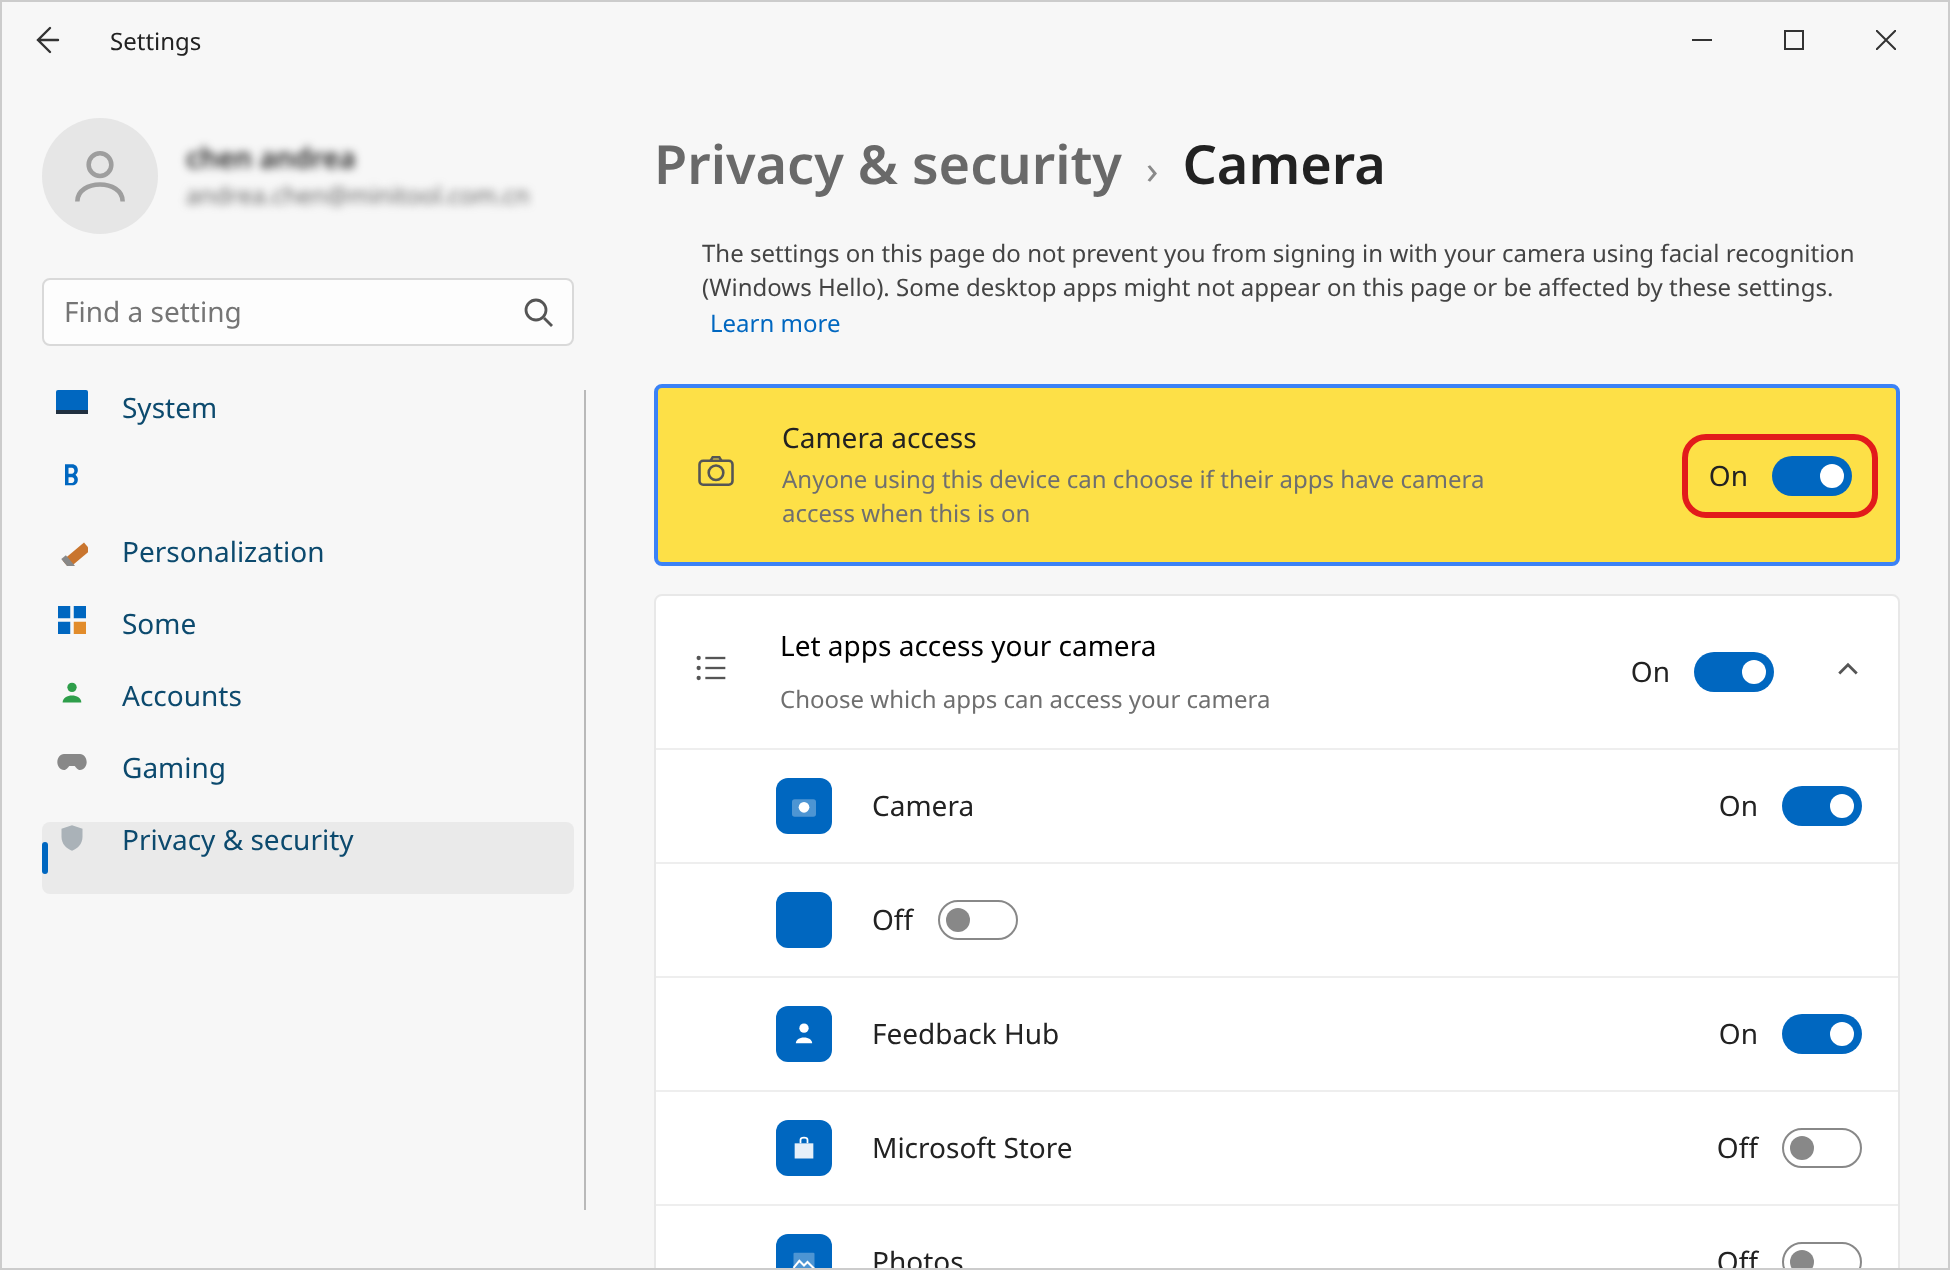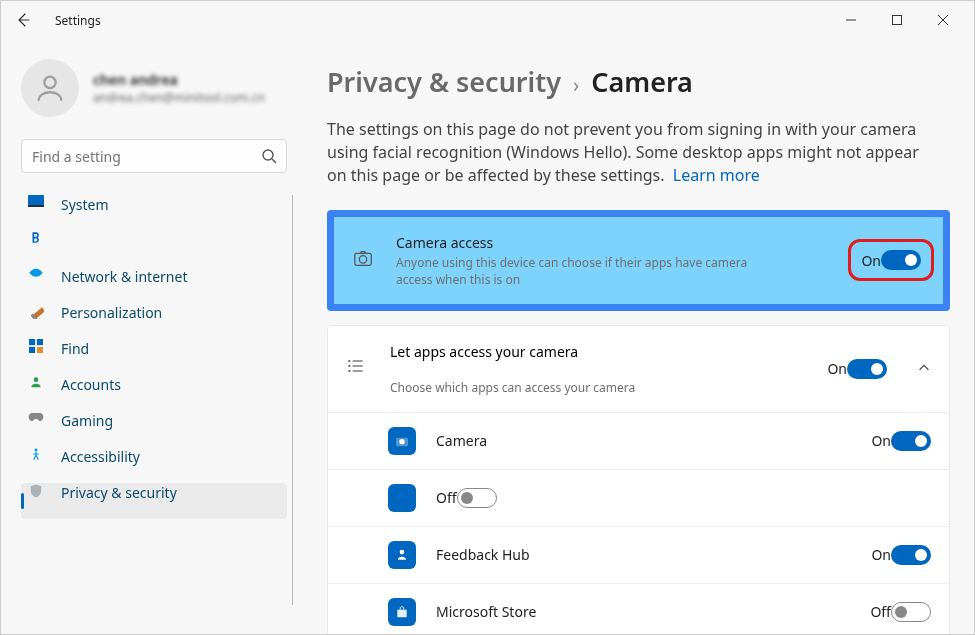--- a/index.html
+++ b/index.html
@@ -28,45 +28,45 @@
 .nav-item { display: flex; gap: 16px; height: 36px; padding: 0 10px 0 6px; border-radius: 4px; cursor: pointer; font-size: 14px; color: #0c4a6e; position: relative; }
 .nav-item.selected { background: #eaeaea; }
 .nav-item.selected::before { content: ""; position: absolute; left: 0; top: 10px; width: 3px; height: 16px; background: #0067c0; border-radius: 2px; }
 .nav-item .ni { width: 18px; display: flex; justify-content: center; }
 
 .main { flex: 1; padding: 24px 24px 10px 26px; overflow-y: auto; }
 .crumb { font-size: 27px; color: #222; margin-bottom: 18px; display: flex; align-items: baseline; gap: 12px; }
 .crumb .parent { color: #696969; font-weight: 600; }
 .crumb .sep { color: #8a8a8a; font-size: 20px; }
 .crumb .current { font-weight: 600; }
-.desc { font-size: 16px; color: #444; line-height: 1.45; margin-bottom: 22px; max-width: 610px; }
+.desc { font-size: 12px; color: #444; line-height: 1.45; margin-bottom: 22px; max-width: 610px; margin-left: 24px; }
 .desc a { color: #0067c0; text-decoration: none; margin-left: 4px; }
 
-.card { background: #7dd3fc; border: 7px solid #3b82f6; border-radius: 4px; padding: 16px 18px; display: flex; align-items: center; gap: 20px; margin-bottom: 14px; }
+.card { background: #fde047; border: 2px solid #3b82f6; border-radius: 4px; padding: 16px 18px; display: flex; align-items: center; gap: 20px; margin-bottom: 14px; }
 .card.highlight .toggle-wrap { outline: 3px solid #e21b1b; outline-offset: 6px; border-radius: 3px; padding: 2px 4px; }
 .card .cicon { width: 24px; color: #555; flex-shrink: 0; }
 .card .ctxt { flex: 1; }
 .card .ctitle { font-size: 14px; color: #222; }
 .card .csub { font-size: 12px; color: #6f6f6f; margin-top: 2px; max-width: 360px; }
-.toggle-wrap { display: flex; align-items: center; }
+.toggle-wrap { display: flex; align-items: flex-end; gap: 12px; }
 .tstate { font-size: 14px; color: #222; }
 .toggle { width: 40px; height: 20px; border-radius: 20px; position: relative; cursor: pointer; }
 .toggle.on { background: #0067c0; }
 .toggle.off { background: #fff; border: 1px solid #888; }
 .toggle .knob { width: 12px; height: 12px; border-radius: 50%; position: absolute; top: 4px; }
 .toggle.on .knob { background: #fff; right: 4px; }
 .toggle.off .knob { background: #888; left: 3px; top: 3px; }
 .chev { margin-left: 10px; color: #555; cursor: pointer; }
 
 .panel { background: #fff; border: 1px solid #e8e8e8; border-radius: 4px; }
 .prow { display: flex; align-items: center; padding: 16px 18px; border-bottom: 1px solid #eee; gap: 20px; }
 .prow:last-child { border-bottom: none; }
 .prow .cicon { width: 24px; color: #555; flex-shrink: 0; }
 .prow.header .ctitle { font-size: 14px; }
-.prow.header .csub { font-size: 12px; color: #6f6f6f; margin-top: 18px; }
+.prow.header .csub { font-size: 12px; color: #6f6f6f; margin-top: 8px; }
 .prow .ctxt { flex: 1; }
 
 .app-row { display: flex; align-items: center; padding: 14px 18px 14px 60px; border-bottom: 1px solid #eee; gap: 20px; }
 .app-row:last-child { border-bottom: none; }
 .app-icon { width: 28px; height: 28px; border-radius: 6px; background: #0067c0; display: flex; align-items: center; justify-content: center; color: #fff; flex-shrink: 0; }
 .app-name { flex: 1; font-size: 14px; color: #222; }
 </style>
 </head>
 <body>
 
@@ -128,71 +128,54 @@
         </div>
         <div class="nav-item">
           <span class="ni">
             <svg width="14" height="14" viewBox="0 0 24 24">
               <path d="M6 2h6c3 0 5 2 5 5 0 2-1 3-2 4 1 1 2 2 2 4 0 3-2 5-5 5H6V2zm3 3v5h3c1 0 2-1 2-2.5S13 5 12 5H9zm0 8v5h3c1 0 2-1 2-2.5S13 13 12 13H9z" fill="#0067c0"></path>
             </svg>
           </span>
         </div>
         <div class="nav-item">
           <span class="ni">
-            <svg width="16" height="14" viewBox="0 0 24 20">
-              <path d="M2 8c6-8 14-8 20 0-6 8-14 8-20 0z" fill="#0099e5"></path>
-            </svg>
-          </span>
-          <span>Network &amp; internet</span>
-        </div>
-        <div class="nav-item">
-          <span class="ni">
             <svg width="16" height="16" viewBox="0 0 16 16">
               <rect x="1" y="9" width="14" height="5" fill="#c9752e" transform="rotate(-40 8 8)"></rect>
               <rect x="1" y="8" width="3" height="7" fill="#888" transform="rotate(-40 8 8)"></rect>
             </svg>
           </span>
           <span>Personalization</span>
         </div>
         <div class="nav-item">
           <span class="ni">
             <svg width="14" height="14" viewBox="0 0 16 16">
               <rect x="0" y="0" width="7" height="7" fill="#0067c0"></rect>
               <rect x="9" y="0" width="7" height="7" fill="#0067c0"></rect>
               <rect x="0" y="9" width="7" height="7" fill="#0067c0"></rect>
               <rect x="9" y="9" width="7" height="7" fill="#e28c2b"></rect>
             </svg>
           </span>
-          <span>Find</span>
+          <span>Some</span>
         </div>
         <div class="nav-item">
           <span class="ni">
             <svg width="14" height="14" viewBox="0 0 24 24">
               <circle cx="12" cy="8" r="4" fill="#2e9e4a"></circle>
               <path d="M4 21c0-4 4-6 8-6s8 2 8 6" fill="#2e9e4a"></path>
             </svg>
           </span>
           <span>Accounts</span>
         </div>
         <div class="nav-item">
           <span class="ni">
             <svg width="16" height="12" viewBox="0 0 24 16">
               <path d="M6 2h12c3 0 5 3 5 6s-2 6-5 6c-2 0-3-2-4-3h-4c-1 1-2 3-4 3-3 0-5-3-5-6s2-6 5-6z" fill="#888"></path>
             </svg>
           </span>
           <span>Gaming</span>
-        </div>
-        <div class="nav-item">
-          <span class="ni">
-            <svg width="14" height="14" viewBox="0 0 24 24">
-              <circle cx="12" cy="5" r="2.5" fill="#0099e5"></circle>
-              <path d="M12 8v6m-4 8l4-8 4 8M7 12h10" stroke="#0099e5" stroke-width="2" fill="none"></path>
-            </svg>
-          </span>
-          <span>Accessibility</span>
         </div>
         <div class="nav-item selected">
           <span class="ni">
             <svg width="14" height="16" viewBox="0 0 24 26">
               <path d="M12 2l9 3v7c0 6-4 10-9 12-5-2-9-6-9-12V5l9-3z" fill="#aab2b8"></path>
             </svg>
           </span>
           <span>Privacy &amp; security</span>
         </div>
       </div>

